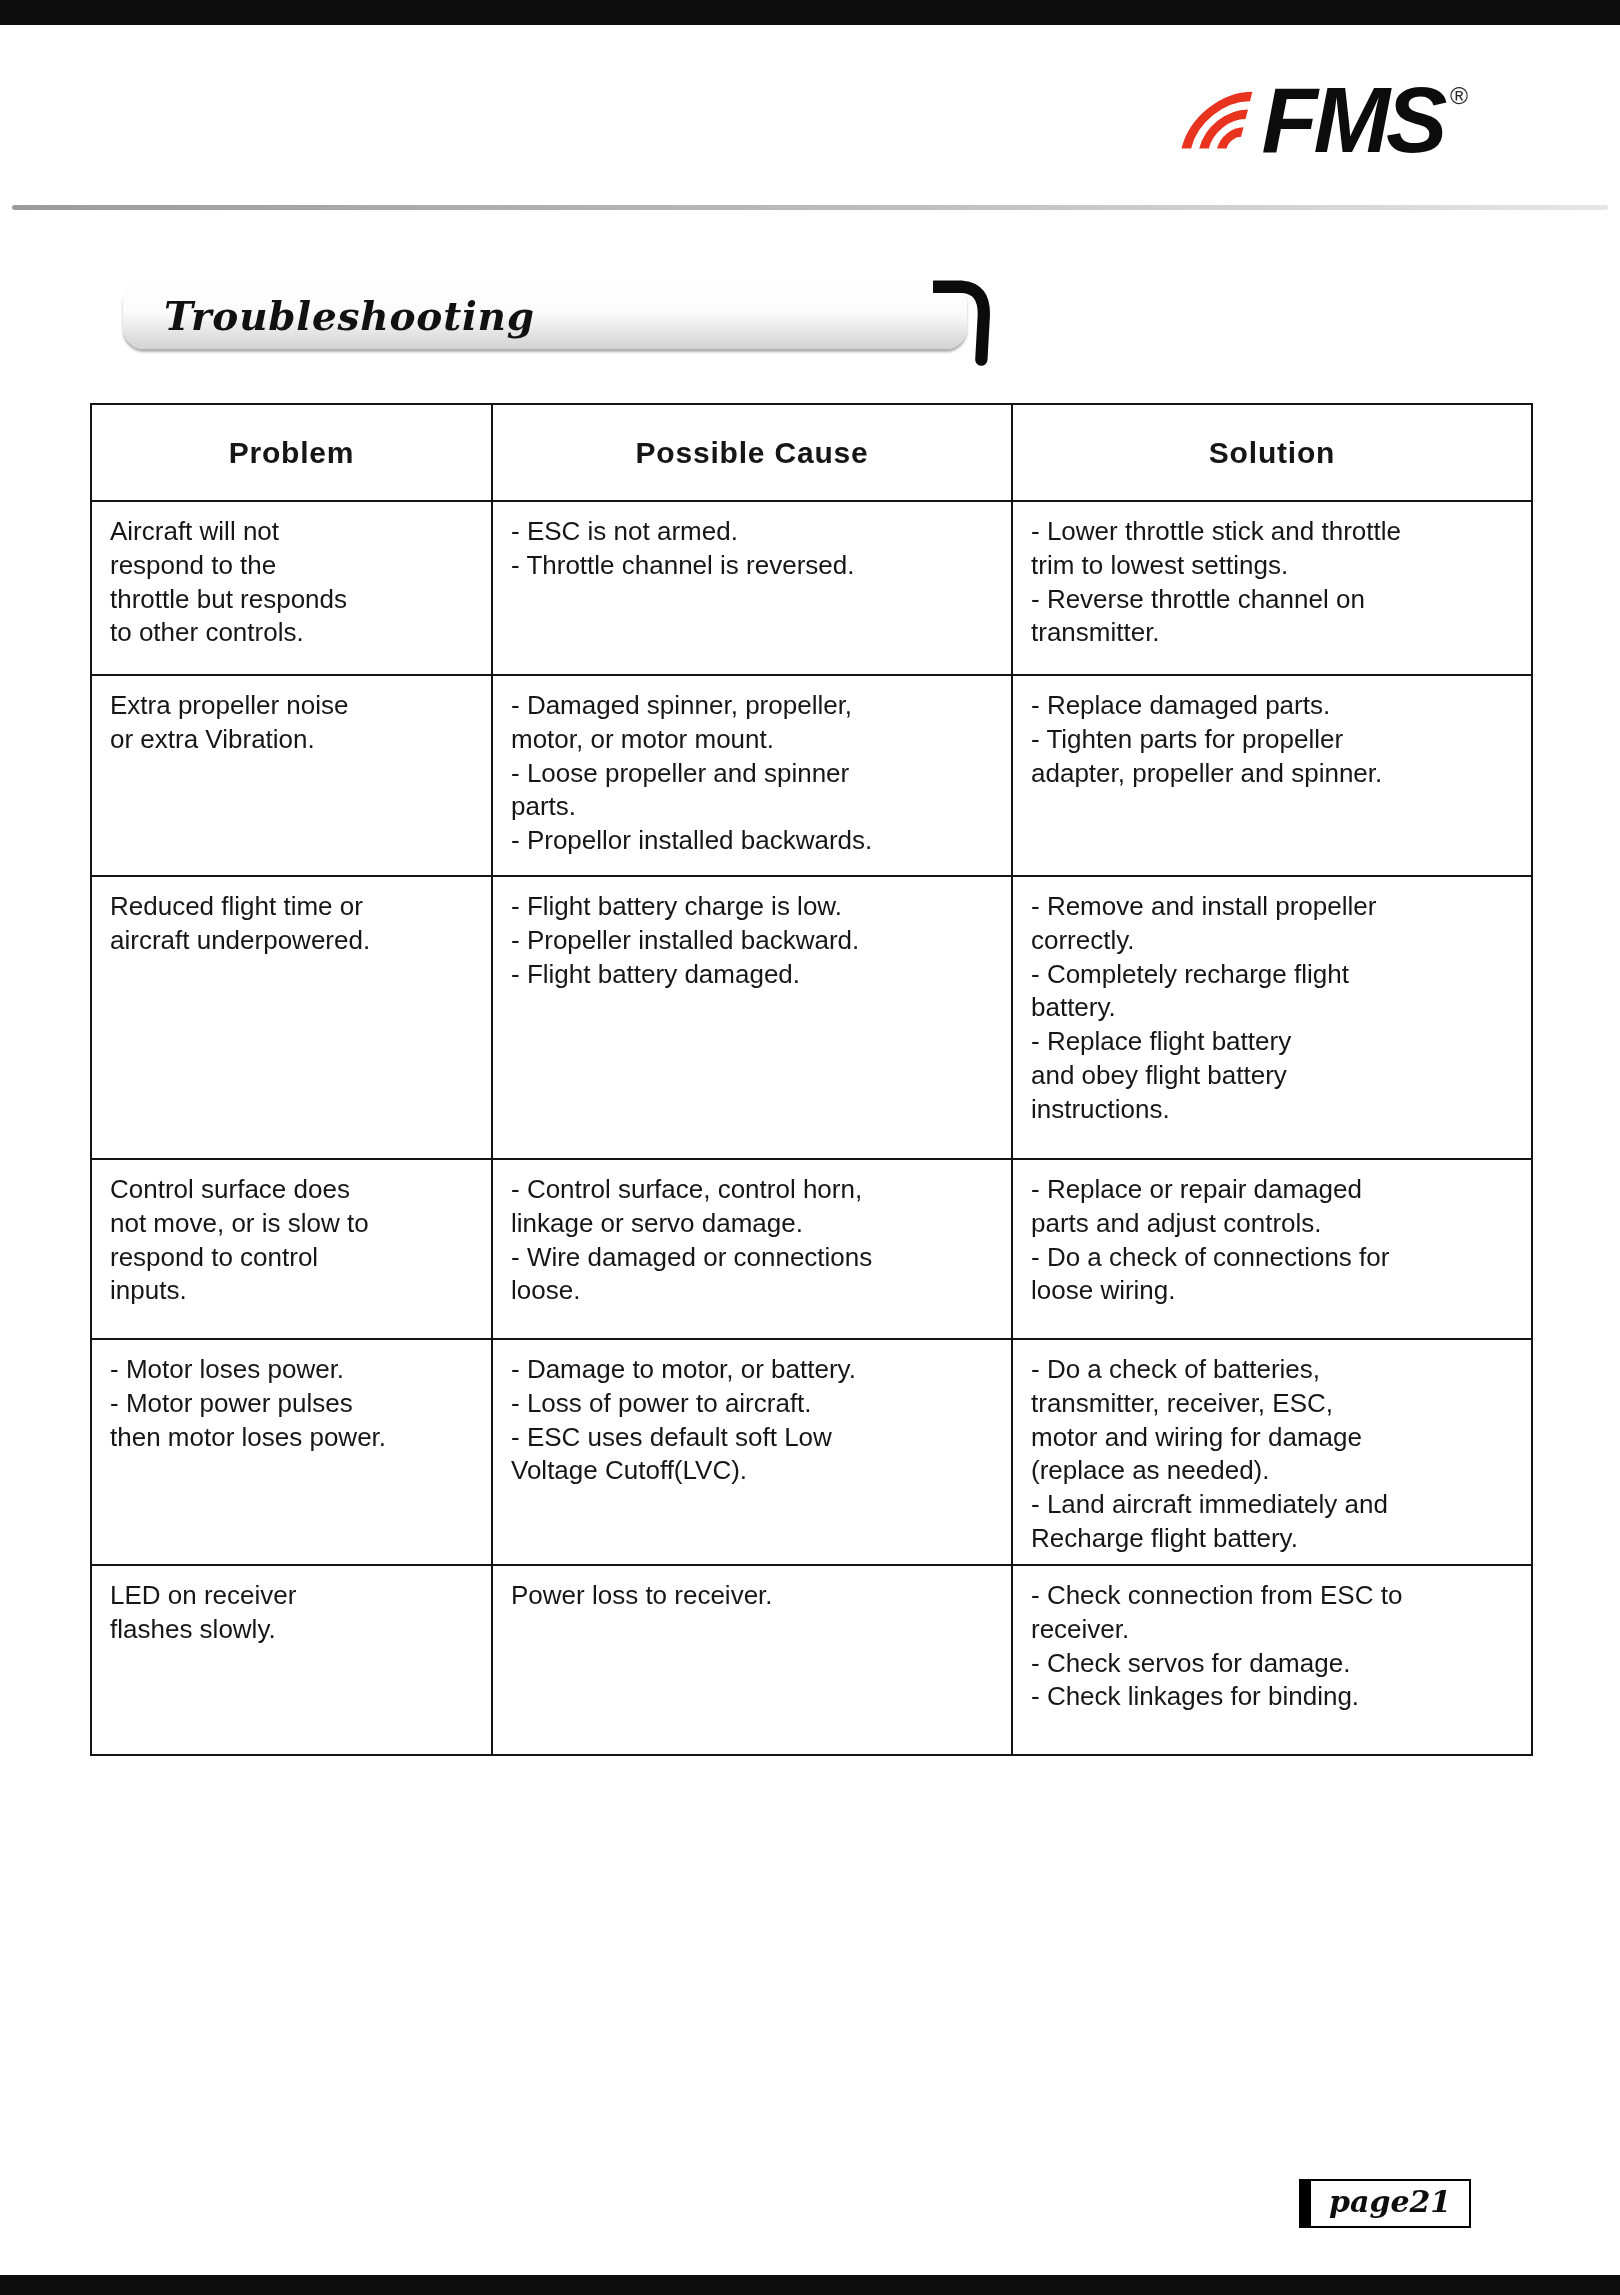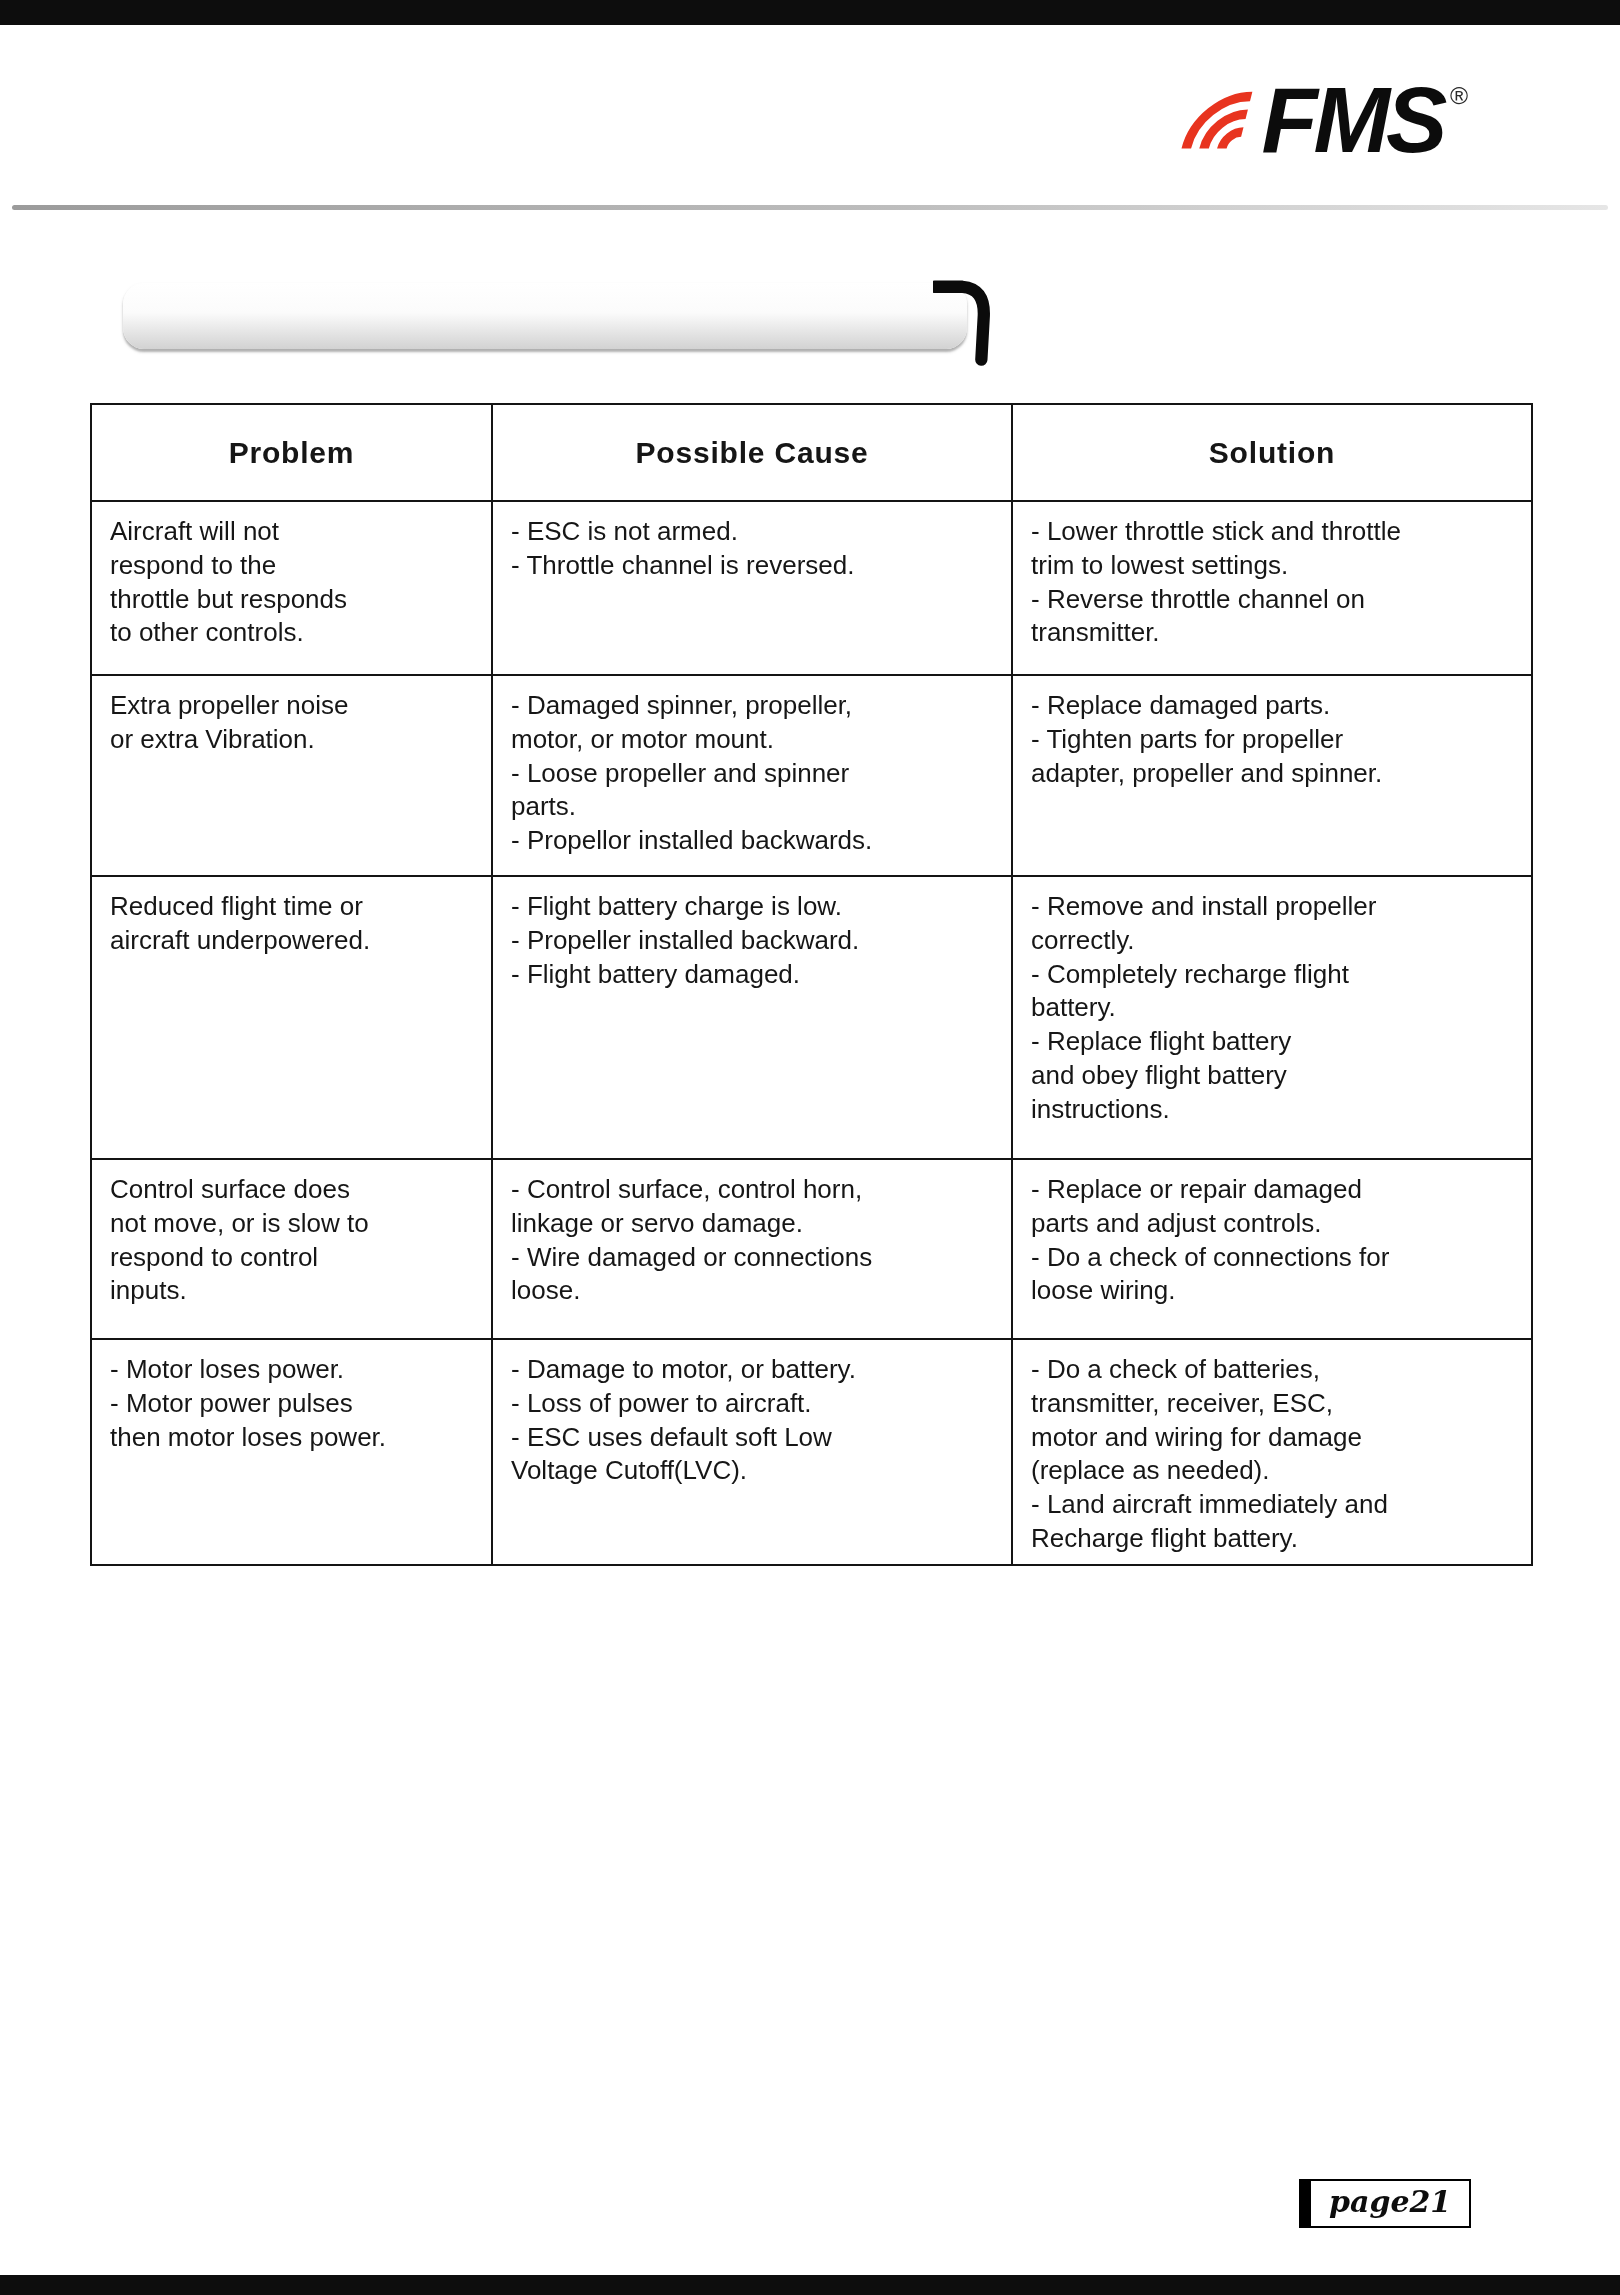--- a/index.html
+++ b/index.html
@@ -150,20 +150,21 @@
       <path d="M 66 92 A 24 24 0 0 1 90 68"></path>
     </g>
   </svg>
   <span class="brand">FMS</span>
   <span class="reg">®</span>
 </div>
 
 <div class="rule"></div>
 
 <div class="banner">
+  <span class="banner-text">Troubleshooting</span>
   <svg class="hook" viewBox="0 0 72 112" aria-hidden="true">
     <path d="M 2 13 L 36 13 Q 63 15 62 48 L 59 102" fill="none" stroke="#0b0b0b" stroke-width="15" stroke-linecap="round"></path>
   </svg>
 </div>
 
 <table class="ts">
   <colgroup>
     <col style="width:401px">
     <col style="width:520px">
     <col style="width:520px">
@@ -236,20 +237,29 @@
 - Loss of power to aircraft.
 - ESC uses default soft Low
 Voltage Cutoff(LVC).</td>
       <td>- Do a check of batteries,
 transmitter, receiver, ESC,
 motor and wiring for damage
 (replace as needed).
 - Land aircraft immediately and
 Recharge flight battery.</td>
     </tr>
+    <tr>
+      <td>LED on receiver
+flashes slowly.</td>
+      <td>Power loss to receiver.</td>
+      <td>- Check connection from ESC to
+receiver.
+- Check servos for damage.
+- Check linkages for binding.</td>
+    </tr>
   </tbody>
 </table>
 
 <div class="page-badge">
   <span>page21</span>
 </div>
 
 <div class="bar bottom"></div>
 
 

